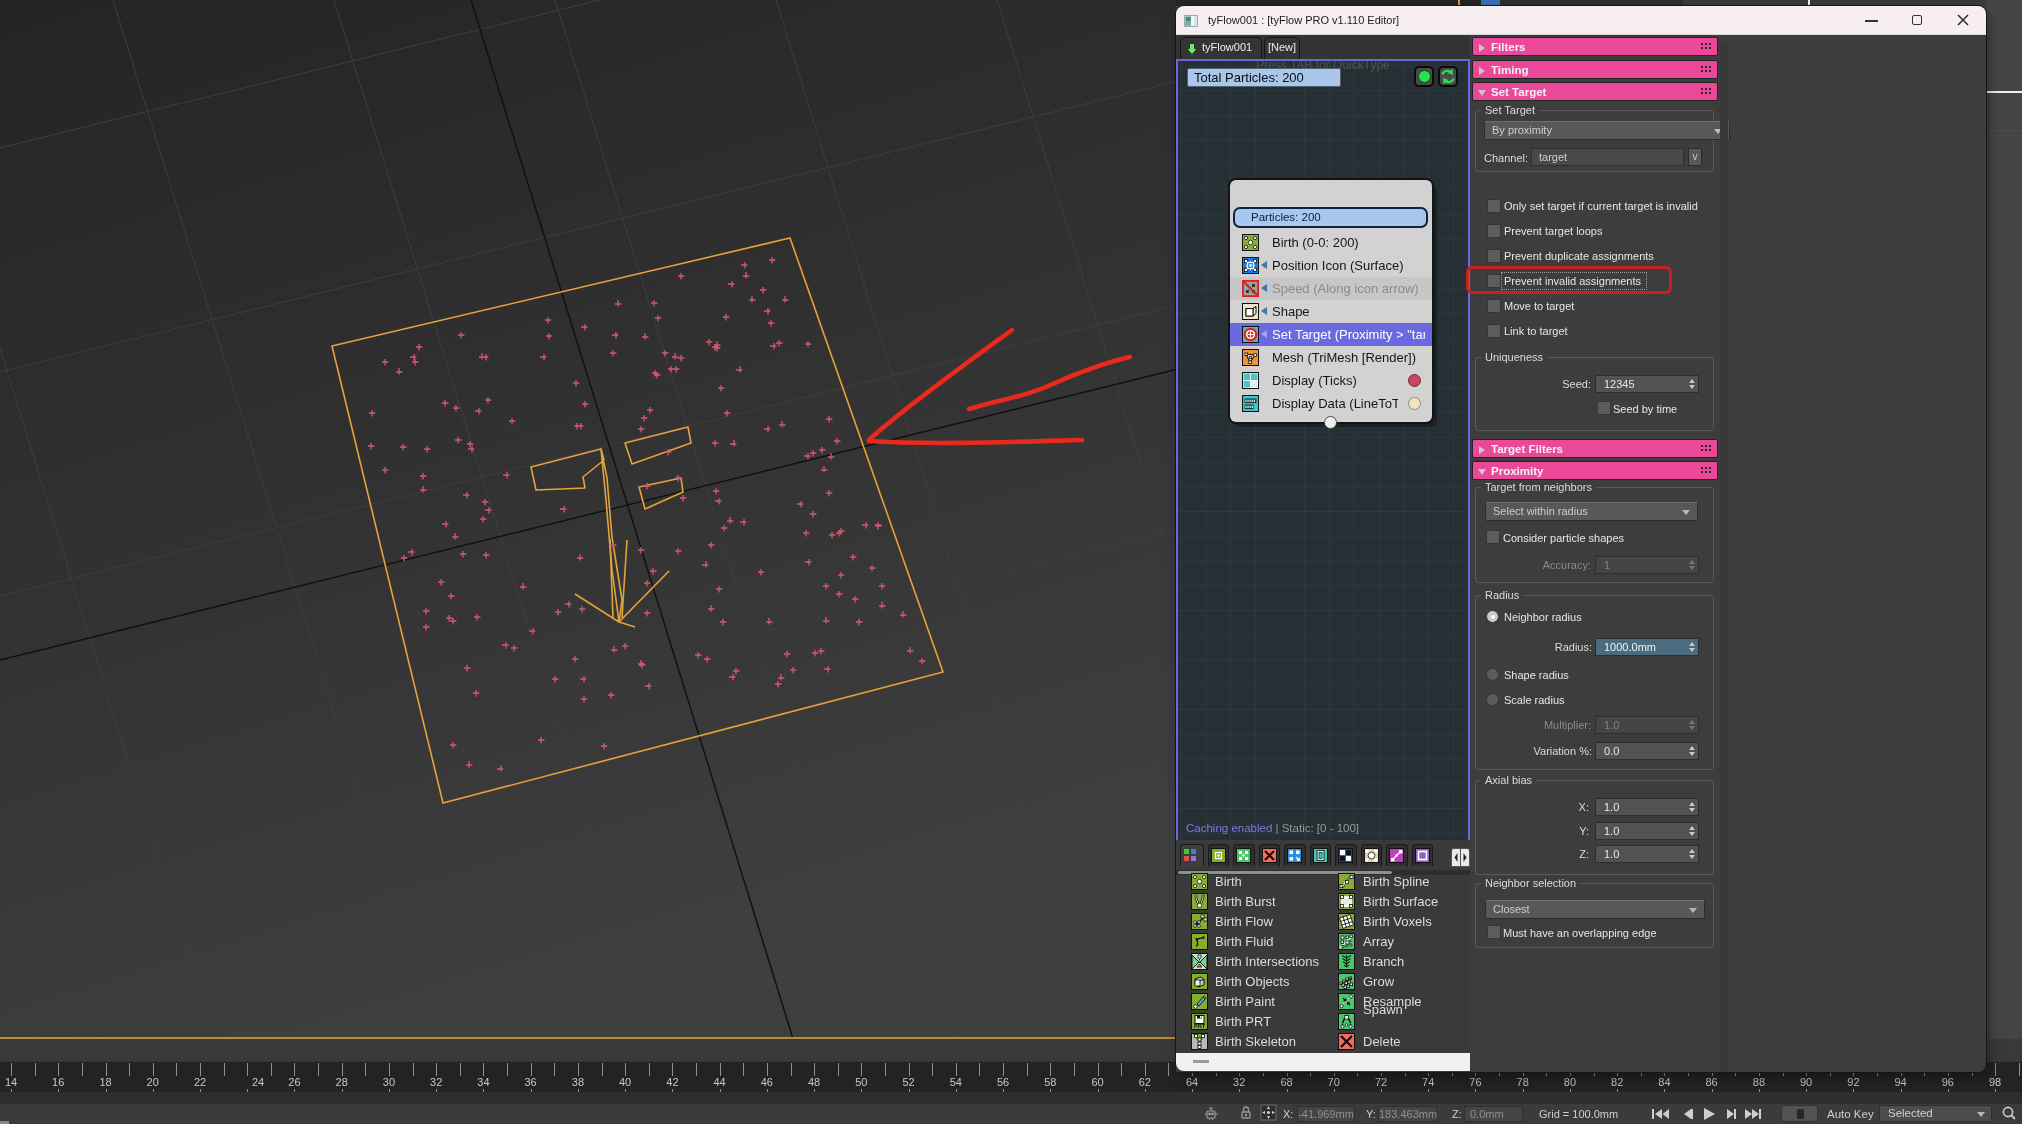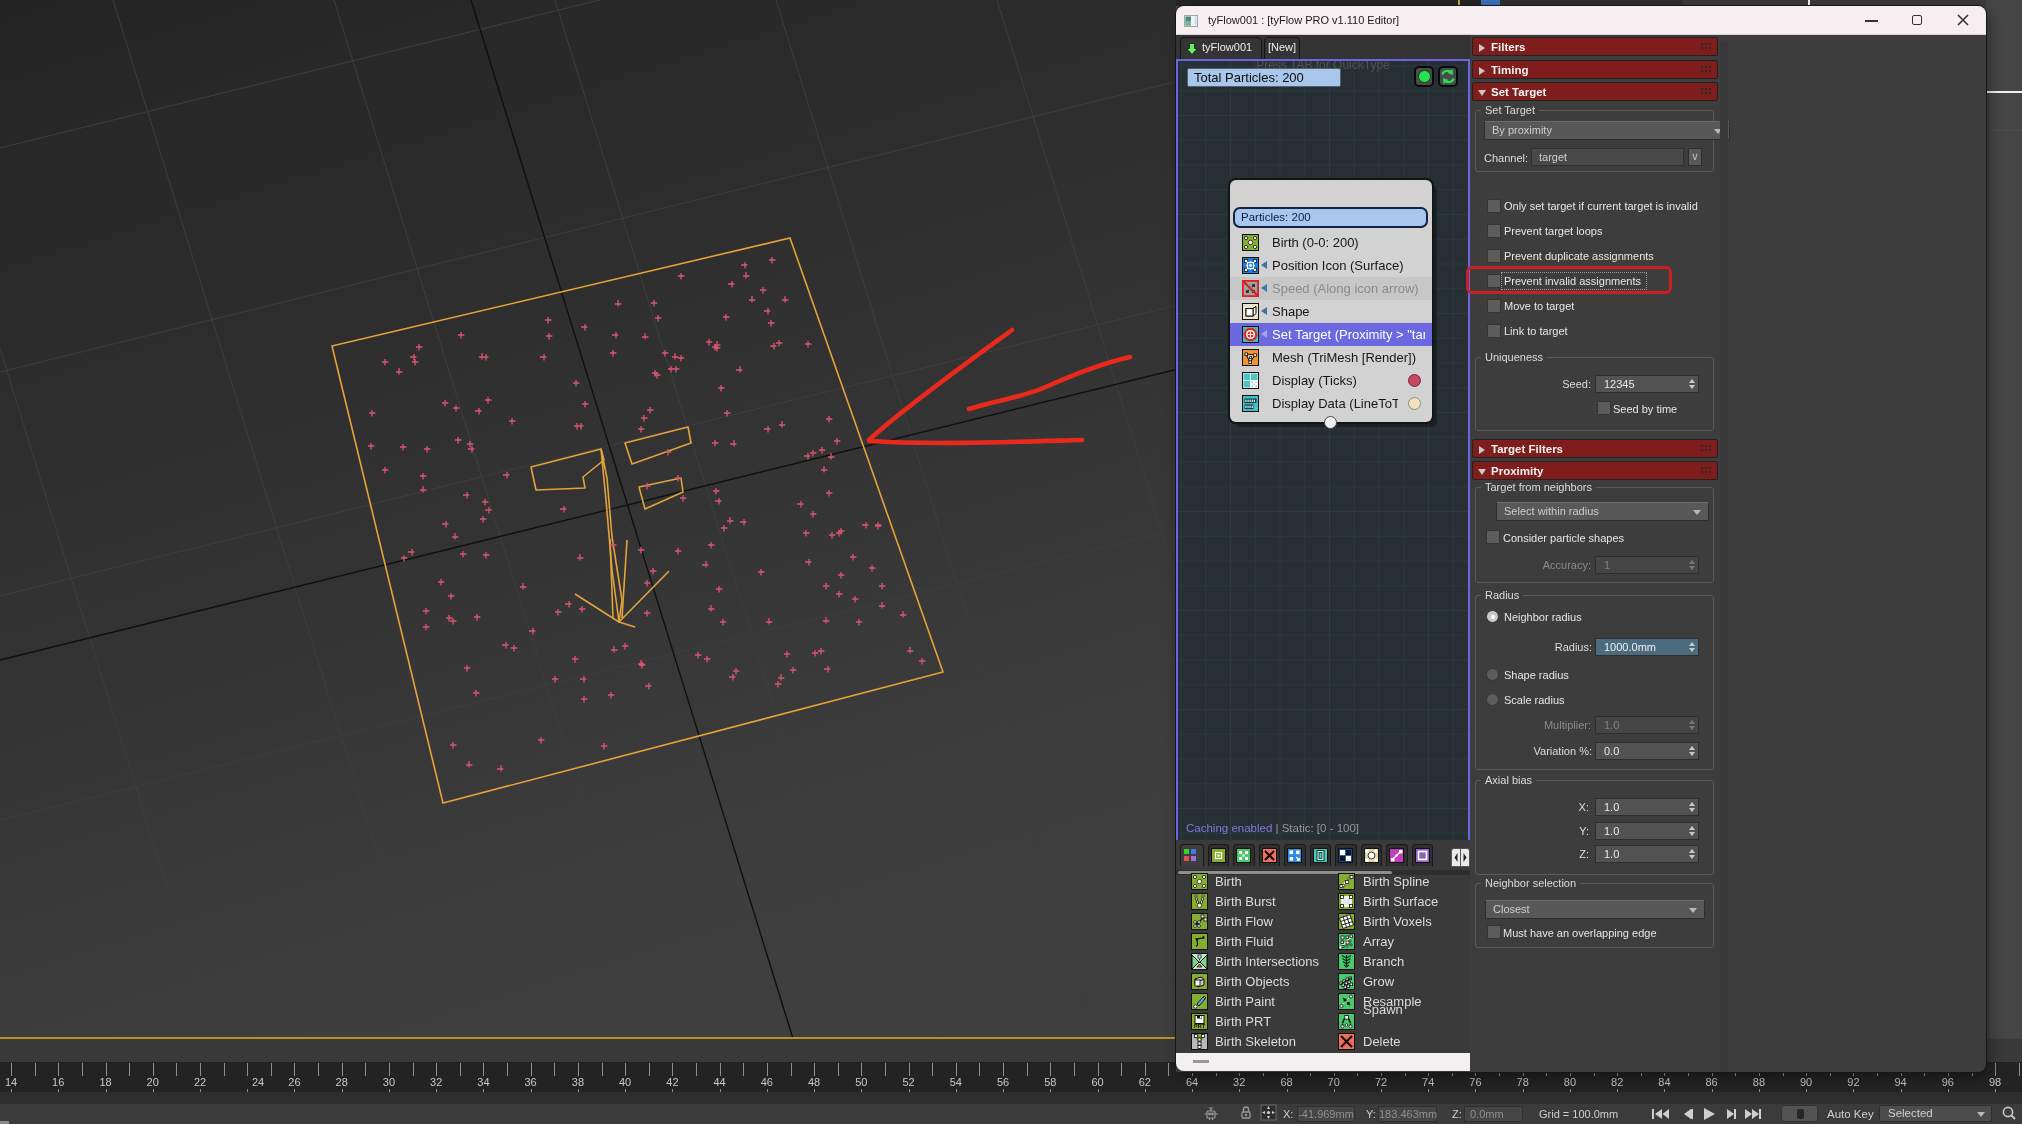--- a/index.html
+++ b/index.html
@@ -8,34 +8,34 @@
 #tbar .t{position:absolute;left:32px;top:8px;font-size:11px;color:#1b1b1b}
 .wbtn{position:absolute;top:0;width:40px;height:29px}
 #flowtabs{position:absolute;left:0;top:29px;width:294px;height:24px;background:#333}
 .ftab{position:absolute;top:2px;height:22px;background:#343434;border:1.5px solid #141414;border-bottom:none;border-radius:5px 5px 0 0;color:#ececec;font-size:11px;line-height:19px;padding:0 6px}
 #nview{position:absolute;left:0;top:53px;width:294px;height:787px;background:#252f34;border:2px solid #6a66e2;overflow:hidden}
 #tp{position:absolute;left:9px;top:7px;width:154px;height:19px;background:#a9c7ea;border:1px solid #55606e;border-radius:2px;font-size:13px;color:#0b0b0b;line-height:17px;padding-left:6px}
 .nbtn{position:absolute;top:5px;width:20px;height:21px;background:#4a4a4a;border:2px solid #0a0a0a;border-radius:5px}
 #node{position:absolute;left:52px;top:119px;width:202px;height:242px;border-radius:6px;background:#d2d2d2;box-shadow:0 0 0 2px #141414,5px 5px 0 rgba(16,22,26,.55)}
 #nhead{position:absolute;left:0;top:0;width:202px;height:51px;background:#7fab33;border-radius:5px 5px 0 0}
 #nhead .ti{position:absolute;right:29px;top:5px;font-size:11.5px;color:#10230a}
-#pbar{position:absolute;left:3px;top:27px;width:195px;height:21px;background:#a7c7ef;border:2px solid #12233f;border-radius:7px;font-size:11.5px;color:#0a1f42;line-height:17px;padding-left:6px}
+#pbar{position:absolute;left:3px;top:27px;width:195px;height:21px;background:#a7c7ef;border:2px solid #12233f;border-radius:7px;font-size:11.5px;color:#0a1f42;line-height:17px;padding-left:16px}
 .nrow{position:absolute;left:0;width:202px;height:23px;font-size:13px;color:#161616;line-height:23px}
 .nrow .ic{position:absolute;left:12px;top:3px}
 .nrow .tx{position:absolute;left:42px;white-space:nowrap}
 .tri{position:absolute;left:31px;top:7px;width:0;height:0;border-top:4.5px solid transparent;border-bottom:4.5px solid transparent;border-right:6px solid #3f74a5}
 .rcirc{position:absolute;right:11px;top:5px;width:13px;height:13px;border-radius:50%}
 #depot{position:absolute;left:0;top:834px;width:294px;height:232px;background:#3a3a3a}
 .dtab{position:absolute;top:4px;width:21.5px;height:22px;background:#2f2f2f;border:1px solid #191919;border-bottom:none;border-radius:4px 4px 0 0}
 .dtab svg{position:absolute;left:2.2px;top:3px}
 .ditem{position:absolute;font-size:13px;color:#dcdcdc;white-space:nowrap;line-height:17px}
 .dico{position:absolute}
 #hscr{position:absolute;left:0;top:213px;width:294px;height:18px;background:#f2f0f0;border-radius:0 0 0 8px}
 #rpanel{position:absolute;left:294px;top:29px;width:516px;height:1037px;font-size:11px}
-.rhead{position:absolute;left:2px;width:246px;height:19px;background:#7f1d1d;border:1px solid #232323;border-radius:2px}
+.rhead{position:absolute;left:2px;width:246px;height:19px;background:#ec4899;border:1px solid #232323;border-radius:2px}
 .rhead .hx{position:absolute;left:18px;top:3px;font-size:11.5px;font-weight:bold;color:#f2f2f2}
 .rhead .ar{position:absolute;left:6px;top:6px;width:0;height:0}
 .arr{border-top:4px solid transparent;border-bottom:4px solid transparent;border-left:6px solid #c9c9c9}
 .ard{border-left:4px solid transparent;border-right:4px solid transparent;border-top:6px solid #c9c9c9}
 .grip{position:absolute;right:4px;top:5px;width:12px;height:9px}
 .grip i{position:absolute;width:2px;height:2px;background:#2b2b2b}
 .gbox{position:absolute;left:5px;width:239px;border:1px solid #5a5a5a;border-radius:3px}
 .glab{position:absolute;top:-7px;left:5px;background:#3d3d3d;padding:0 4px;font-size:11px;color:#dcdcdc;line-height:13px}
 .drop{position:absolute;height:19px;background:#585858;border:1px solid #2c2c2c;border-top-color:#6e6e6e;border-radius:2px;font-size:11px;color:#cdcdcd;line-height:17px;padding-left:7px}
 .drop .dar{position:absolute;right:7px;top:7px;width:0;height:0;border-left:4.5px solid transparent;border-right:4.5px solid transparent;border-top:5.5px solid #b9b9b9}
@@ -899,21 +899,21 @@
           <i style="left:0px;top:4px"></i>
           <i style="left:4px;top:0px"></i>
           <i style="left:4px;top:4px"></i>
           <i style="left:8px;top:0px"></i>
           <i style="left:8px;top:4px"></i>
         </span>
       </div>
       <div class="gbox" style="top:452px;height:96px">
         <span class="glab">Target from neighbors</span>
       </div>
-      <div class="drop" style="left:26px;top:467px;width:213px">Select within radius<span class="dar"></span></div>
+      <div class="drop" style="left:15px;top:467px;width:213px">Select within radius<span class="dar"></span></div>
       <div class="chk" style="left:16px;top:495px"></div>
       <div class="clab" style="left:33px;top:495px">Consider particle shapes</div>
       <div class="flab dis" style="left:60px;top:522px;width:61px">Accuracy:</div>
       <div class="spin dis" style="left:125px;top:521px">1<span class="ua"></span><span class="da"></span></div>
       <div class="gbox" style="top:560px;height:175px">
         <span class="glab">Radius</span>
       </div>
       <div class="rad" style="left:16px;top:575px;background:#c9c9c9">
         <span class="abs" style="left:3.5px;top:3.5px;width:4px;height:4px;border-radius:50%;background:#fff"></span>
       </div>

